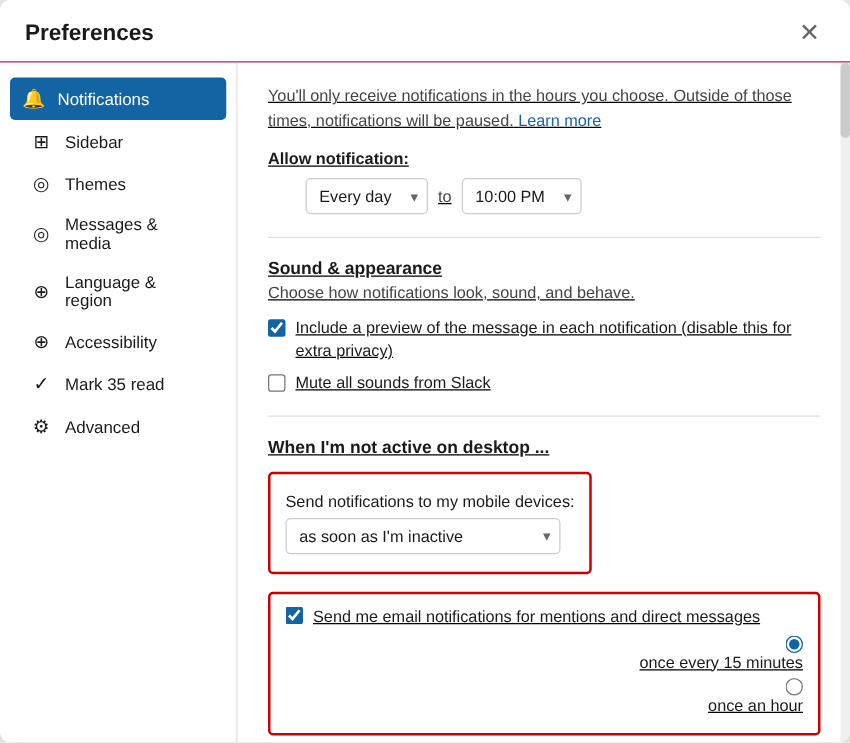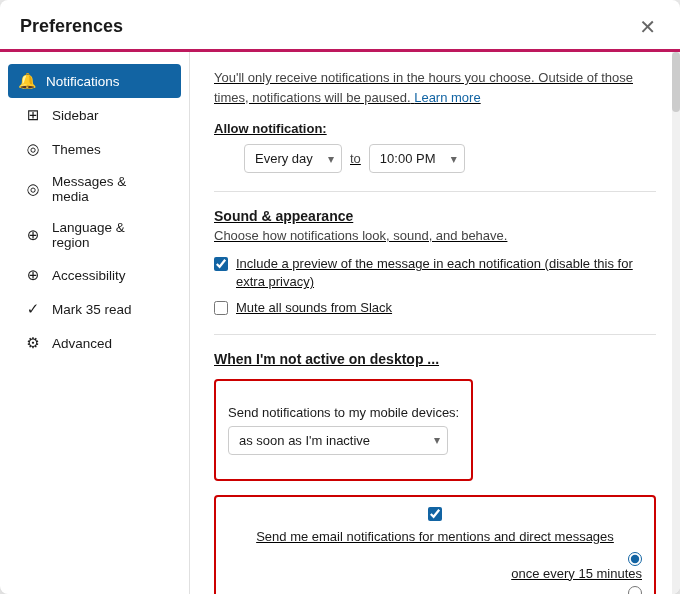--- a/index.html
+++ b/index.html
@@ -20,21 +20,21 @@
       box-shadow: 0 4px 24px rgba(0,0,0,0.2);
       display: flex;
       flex-direction: column;
       overflow: hidden;
     }
     .dialog-header {
       display: flex;
       align-items: center;
       justify-content: space-between;
       padding: 16px 20px 12px 20px;
-      border-bottom: 3px solid #be185d;
+      border-bottom: 1px solid #be185d;
       flex-shrink: 0;
     }
     .dialog-title {
       font-size: 18px;
       font-weight: 700;
       color: #1a1a1a;
     }
     .close-btn {
       background: none;
       border: none;
@@ -191,21 +191,21 @@
     }
     .when-inactive-title {
       font-size: 14px;
       font-weight: 700;
       color: #1a1a1a;
       margin-bottom: 12px;
     }
     .mobile-box {
       border: 2px solid #cc0000;
       border-radius: 4px;
-      padding: 24px 12px;
+      padding: 14px 12px;
       display: inline-block;
       margin-bottom: 14px;
     }
     .mobile-box-label {
       font-size: 13px;
       color: #1a1a1a;
       margin-bottom: 6px;
     }
     .mobile-box select {
       appearance: none;
@@ -238,21 +238,20 @@
       border: 2px solid #cc0000;
       border-radius: 4px;
       padding: 10px 12px;
       margin-bottom: 10px;
     }
     .email-main-row {
       display: flex;
       align-items: center;
       gap: 8px;
       margin-bottom: 8px;
-      flex-direction: column;
     }
     .email-main-row input[type="checkbox"] {
       accent-color: #1264a3;
       width: 14px;
       height: 14px;
       flex-shrink: 0;
     }
     .email-main-label {
       font-size: 13px;
       color: #1a1a1a;

